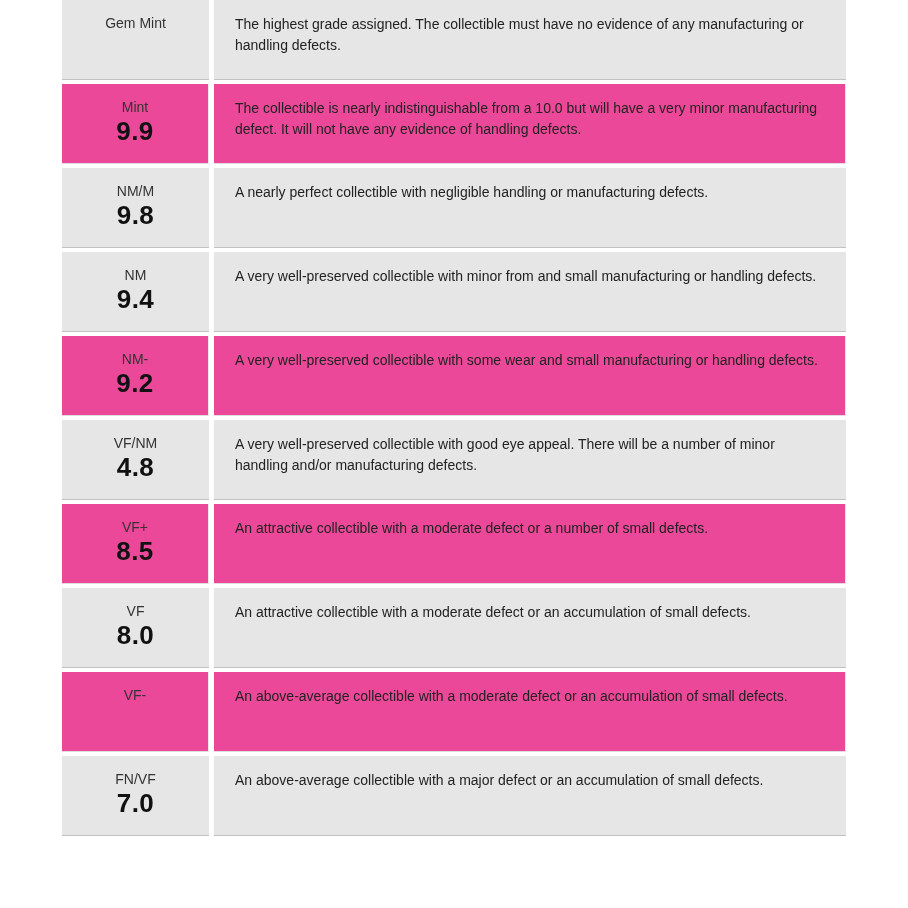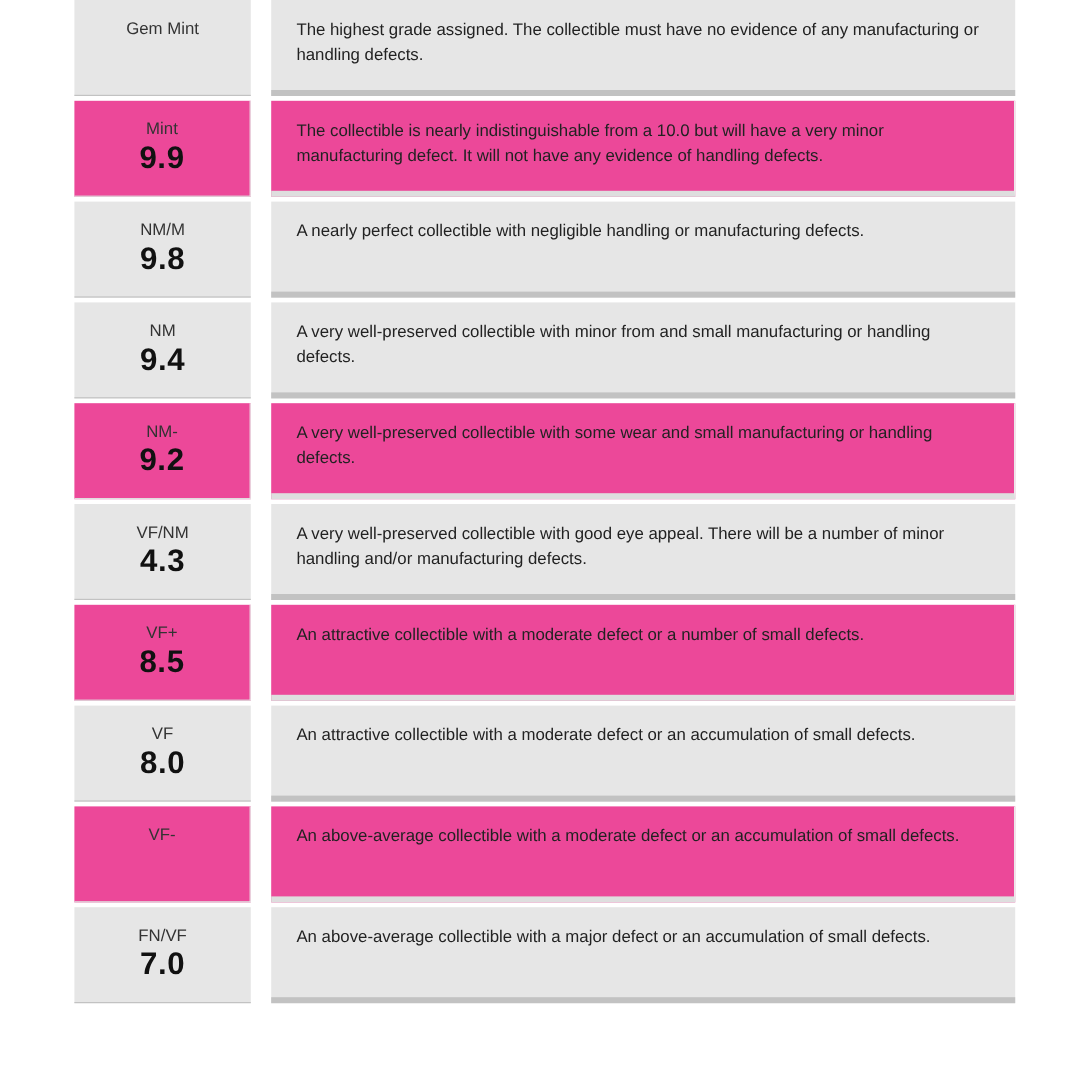--- a/index.html
+++ b/index.html
@@ -15,35 +15,35 @@
     background: #ffffff;
   }
   .grading-table {
     position: absolute;
     left: 62px;
     top: 0;
     width: 784px;
   }
   .grade-row {
     display: flex;
-    column-gap: 17px;
+    column-gap: 5px;
     margin-bottom: 4px;
     height: 80px;
   }
   .grade-cell {
     width: 147px;
     flex: 0 0 147px;
     text-align: center;
     padding-top: 14px;
     border-bottom: 1px solid #c6c6c6;
   }
   .desc-cell {
     flex: 1 1 auto;
     padding: 14px 22px 0 21px;
-    border-bottom: 5px solid #be185d;
+    border-bottom: 1px solid #be185d;
   }
   .grade-row.shaded .grade-cell,
   .grade-row.shaded .desc-cell {
     background: #e6e6e6;
     border-bottom-color: #c2c2c2;
   }
   .grade-row.plain .grade-cell,
   .grade-row.plain .desc-cell {
     background: #ec4899;
     border-bottom-color: #dedede;
@@ -118,21 +118,21 @@
       <div class="grade-value">9.2</div>
     </div>
     <div class="desc-cell">
       <div class="desc-text">A very well-preserved collectible with some wear and small manufacturing or handling defects.</div>
     </div>
   </div>
 
   <div class="grade-row shaded">
     <div class="grade-cell">
       <div class="grade-label">VF/NM</div>
-      <div class="grade-value">4.3</div>
+      <div class="grade-value">4.8</div>
     </div>
     <div class="desc-cell">
       <div class="desc-text">A very well-preserved collectible with good eye appeal. There will be a number of minor handling and/or manufacturing defects.</div>
     </div>
   </div>
 
   <div class="grade-row plain">
     <div class="grade-cell">
       <div class="grade-label">VF+</div>
       <div class="grade-value">8.5</div>

